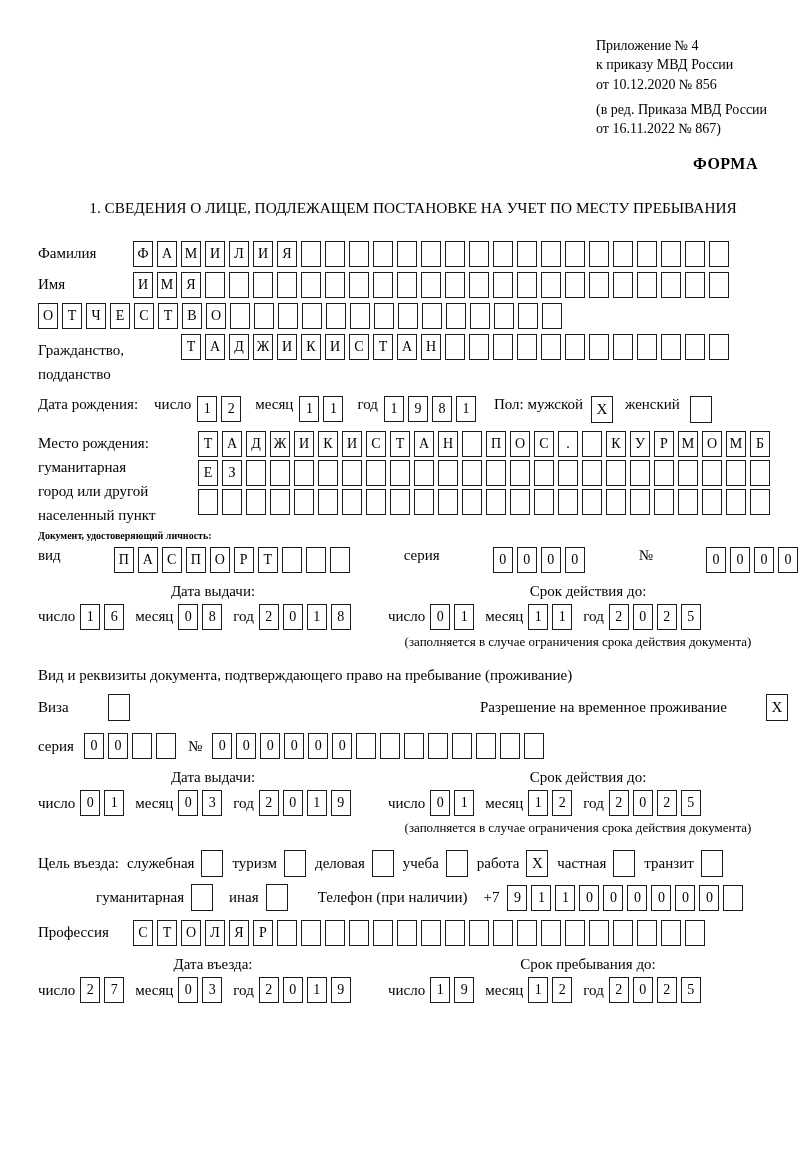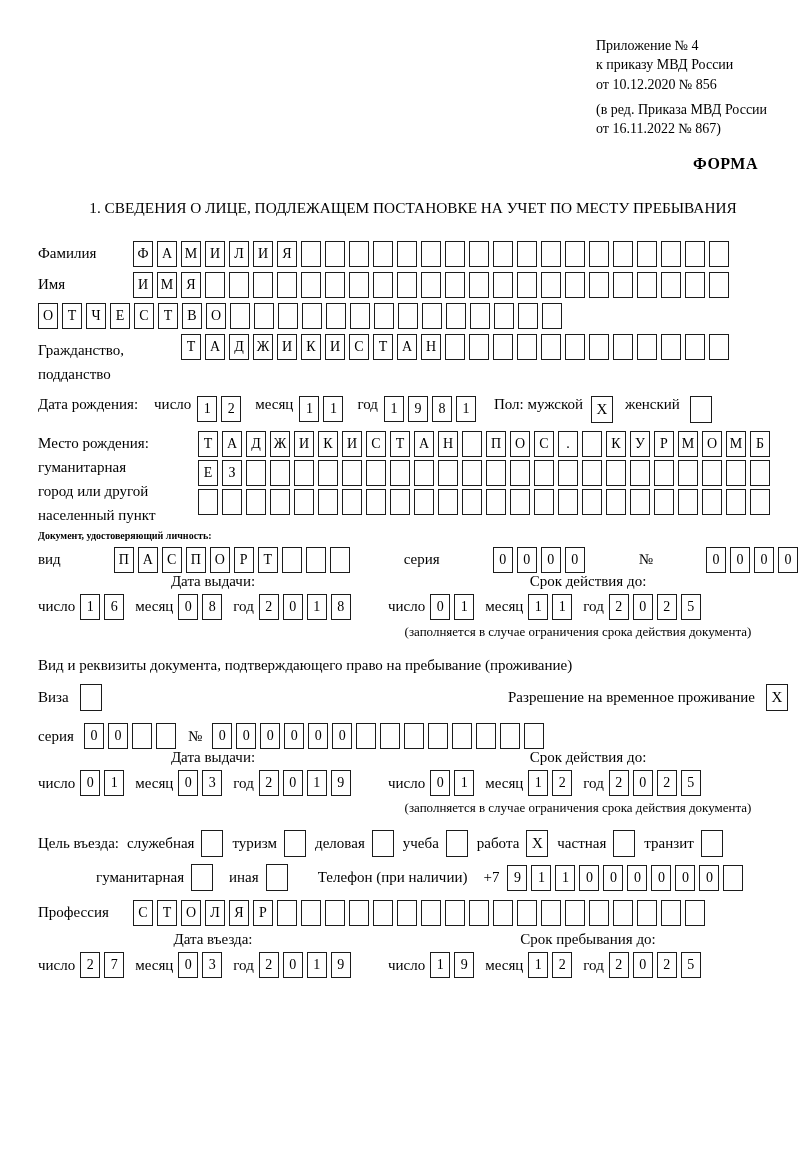--- a/index.html
+++ b/index.html
@@ -47,42 +47,42 @@
   .gender-label { margin-left: 4px; margin-right: 8px; }
   .female-label { margin-left: 12px; margin-right: 10px; }
 
   
   .bp { display: flex; margin-top: 2px; }
   .bp-labels { width: 160px; flex: none; line-height: 1.62; }
   .bp-rows .cells { margin-bottom: 3px; }
 
   .doc-heading { text-align: left; font-weight: bold; font-size: 10px; margin-top: 2px; }
 
-  .vid-row { display: flex; align-items: center; margin-top: 6px; gap: 44px; }
+  .vid-row { display: flex; align-items: flex-start; margin-top: 6px; gap: 44px; }
   .vid-row .inline-label { margin-right: 9px; }
   .vid-row .cells { margin-right: 10px; }
   .vid-label { width: 64px; }
 
   
-  .dates-block { }
+  .dates-block { margin-top: 10px; }
   .dates-headers { display: flex; }
   .dh-left { width: 350px; text-align: center; }
   .dh-right { flex: 1; text-align: center; }
   .dates-line { display: flex; align-items: center; margin-top: 4px; }
   .dgroup { display: flex; align-items: center; }
   .dgroup-left { width: 350px; }
   .dlabel { margin-right: 5px; }
   .dgroup .cells { margin-right: 11px; }
   .dgroup .cells:last-child { margin-right: 0; }
   .dates-note { margin-left: 330px; text-align: center; font-size: 13px; margin-top: 4px; }
 
   
   .res-heading { margin-top: 12px; line-height: 1.75; }
   .perm-row { display: flex; justify-content: space-between; margin-top: 6px; }
-  .perm-item { display: flex; align-items: flex-start; }
+  .perm-item { display: flex; align-items: flex-start; gap: 28px; }
   .perm-label { padding-top: 5px; }
   .perm-item .checkbox { margin-left: 11px; flex: none; }
   .perm-item:nth-child(3) .perm-label { width: 186px; text-align: center; }
   .perm-item:nth-child(4) .perm-label { width: 192px; text-align: center; }
 
   .series2-row { display: flex; align-items: center; margin-top: 12px; }
   .series2-row .inline-label { margin-right: 10px; }
   .series2-row .cells { margin-right: 12px; }
 
   

